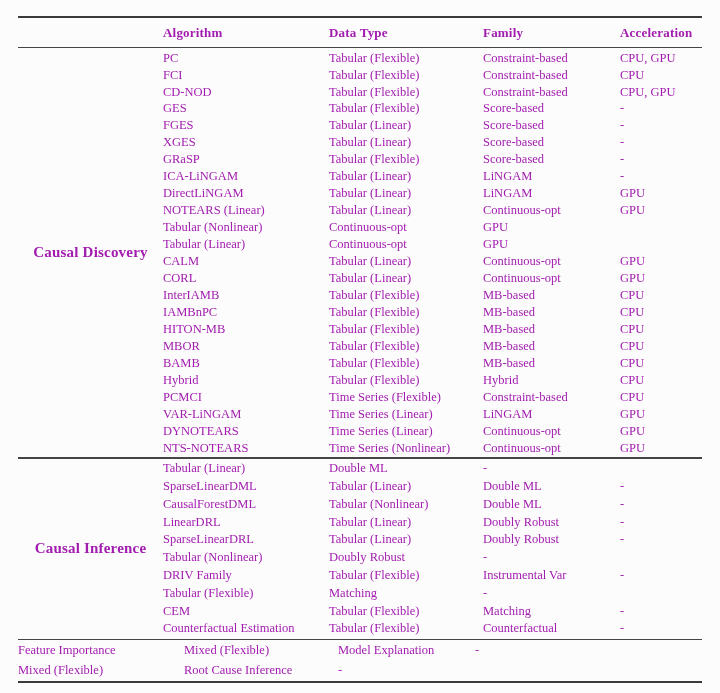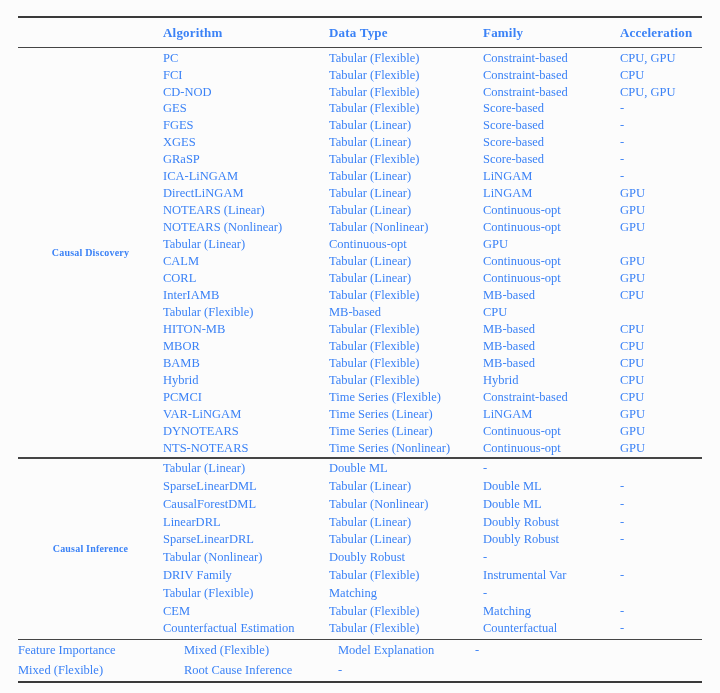--- a/index.html
+++ b/index.html
@@ -3,21 +3,21 @@
 <meta charset="utf-8">
 <style>
   * { margin: 0; padding: 0; box-sizing: border-box; }
   html, body { background: #ffffff; }
   .page {
     position: relative;
     width: 720px;
     height: 693px;
     background: #fcfcfc;
     font-family: "Liberation Serif", "DejaVu Serif", serif;
-    color: #3b82f6;
+    color: #a21caf;
     overflow: hidden;
   }
   .table-wrap {
     position: absolute;
     left: 18px;
     top: 16px;
     width: 684px;
   }
   .rule {
     width: 100%;
@@ -44,21 +44,21 @@
     width: 100%;
   }
   .group-col {
     width: 145px;
     display: flex;
     align-items: center;
     justify-content: center;
   }
   .group-label {
     font-weight: bold;
-    font-size: 10px;
+    font-size: 15px;
     white-space: nowrap;
     letter-spacing: 0.2px;
   }
   .rows-col {
     width: 539px;
     display: flex;
     flex-direction: column;
     padding: 1px 0;
   }
   .row {
@@ -153,21 +153,20 @@
             <div class="cell">LiNGAM</div>
             <div class="cell">GPU</div>
           </div>
           <div class="row">
             <div class="cell">NOTEARS (Linear)</div>
             <div class="cell">Tabular (Linear)</div>
             <div class="cell">Continuous-opt</div>
             <div class="cell">GPU</div>
           </div>
           <div class="row">
-            <div class="cell">NOTEARS (Nonlinear)</div>
             <div class="cell">Tabular (Nonlinear)</div>
             <div class="cell">Continuous-opt</div>
             <div class="cell">GPU</div>
           </div>
           <div class="row">
             <div class="cell">Tabular (Linear)</div>
             <div class="cell">Continuous-opt</div>
             <div class="cell">GPU</div>
           </div>
           <div class="row">
@@ -182,20 +181,21 @@
             <div class="cell">Continuous-opt</div>
             <div class="cell">GPU</div>
           </div>
           <div class="row">
             <div class="cell">InterIAMB</div>
             <div class="cell">Tabular (Flexible)</div>
             <div class="cell">MB-based</div>
             <div class="cell">CPU</div>
           </div>
           <div class="row">
+            <div class="cell">IAMBnPC</div>
             <div class="cell">Tabular (Flexible)</div>
             <div class="cell">MB-based</div>
             <div class="cell">CPU</div>
           </div>
           <div class="row">
             <div class="cell">HITON-MB</div>
             <div class="cell">Tabular (Flexible)</div>
             <div class="cell">MB-based</div>
             <div class="cell">CPU</div>
           </div>

